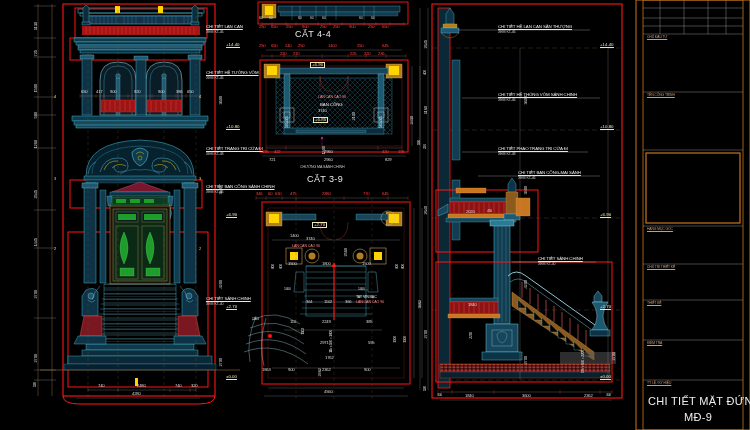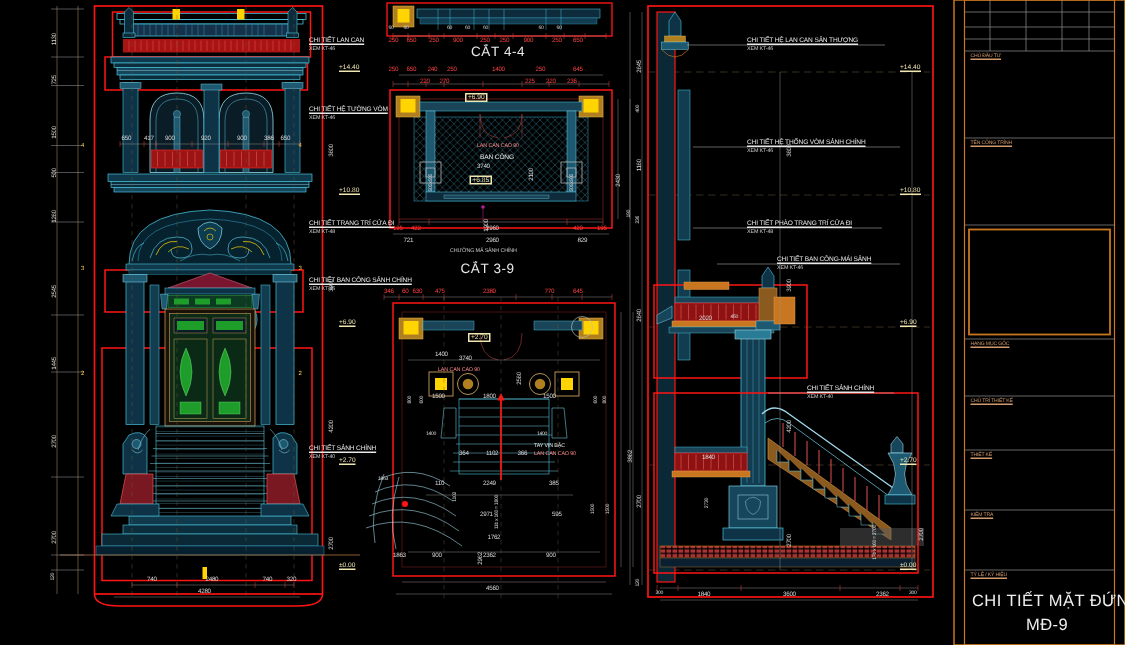--- a/index.html
+++ b/index.html
@@ -761,21 +761,21 @@
 <div class="lbl elev" style="left:226px; top:125px; border-bottom:0.6px solid #f0e6b0;">+10.80</div>
 <div class="lbl elev" style="left:226px; top:213px; border-bottom:0.6px solid #f0e6b0;">+6.90</div>
 <div class="lbl elev" style="left:226px; top:305px; border-bottom:0.6px solid #f0e6b0;">+2.70</div>
 <div class="lbl elev" style="left:226px; top:375px; border-bottom:0.6px solid #f0e6b0;">±0.00</div>
 
 <div class="lbl dim vert" style="left:219px; top:96px; transform:rotate(-90deg) translate(-100%,0);">3600</div>
 <div class="lbl dim vert" style="left:219px; top:186px; transform:rotate(-90deg) translate(-100%,0);">3900</div>
 <div class="lbl dim vert" style="left:219px; top:280px; transform:rotate(-90deg) translate(-100%,0);">4200</div>
 <div class="lbl dim vert" style="left:219px; top:358px; transform:rotate(-90deg) translate(-100%,0);">2700</div>
 
-<div class="lbl sectitle" style="left:314px; top:30px;text-align:center;">CẮT 4-4</div>
+<div class="lbl sectitle" style="left:295px; top:30px;text-align:center;">CẮT 4-4</div>
 <div class="lbl dim" style="left:259px; top:17px; font-size:3.4px;">60</div>
 <div class="lbl dim" style="left:269px; top:17px; font-size:3.4px;">60</div>
 <div class="lbl dim" style="left:298px; top:17px; font-size:3.4px;">60</div>
 <div class="lbl dim" style="left:310px; top:17px; font-size:3.4px;">60</div>
 <div class="lbl dim" style="left:322px; top:17px; font-size:3.4px;">60</div>
 <div class="lbl dim" style="left:359px; top:17px; font-size:3.4px;">60</div>
 <div class="lbl dim" style="left:371px; top:17px; font-size:3.4px;">60</div>
 
 <div class="lbl dimr" style="left:259px; top:25px;">250</div>
 <div class="lbl dimr" style="left:271px; top:25px;">650</div>

